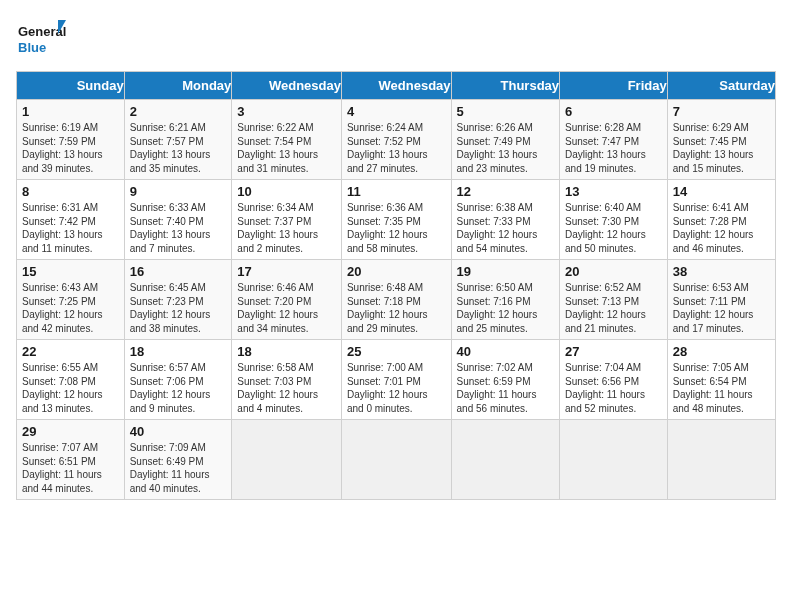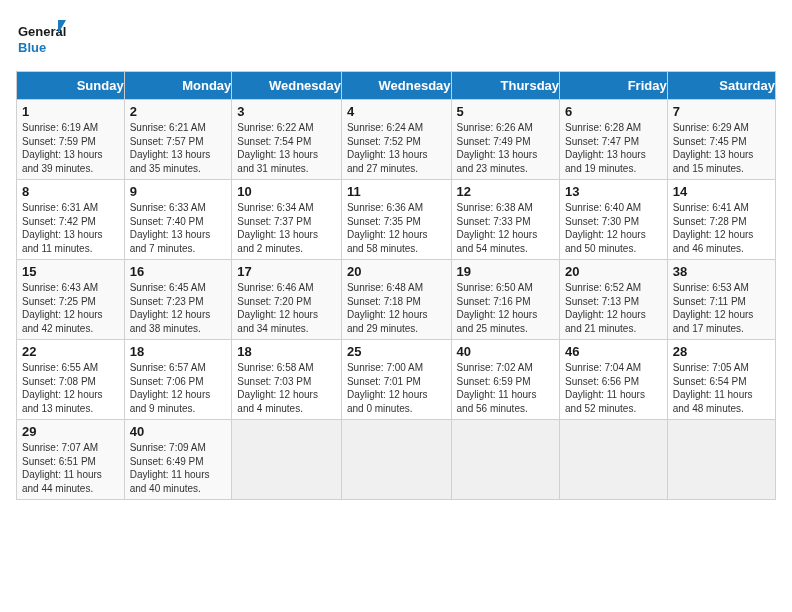--- a/index.html
+++ b/index.html
@@ -310,21 +310,21 @@
       </td>
         <td>
         <span class="day-num">40</span>
         <div class="day-info">
           Sunrise: 7:02 AM<br>
           Sunset: 6:59 PM<br>
           Daylight: 11 hours and 56 minutes.
         </div>
       </td>
         <td>
-        <span class="day-num">46</span>
+        <span class="day-num">27</span>
         <div class="day-info">
           Sunrise: 7:04 AM<br>
           Sunset: 6:56 PM<br>
           Daylight: 11 hours and 52 minutes.
         </div>
       </td>
         <td>
         <span class="day-num">28</span>
         <div class="day-info">
           Sunrise: 7:05 AM<br>

